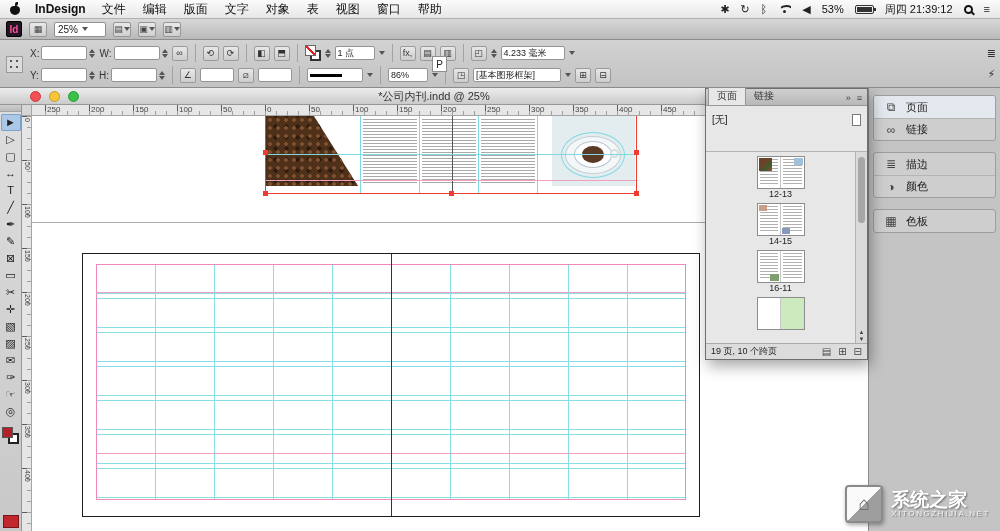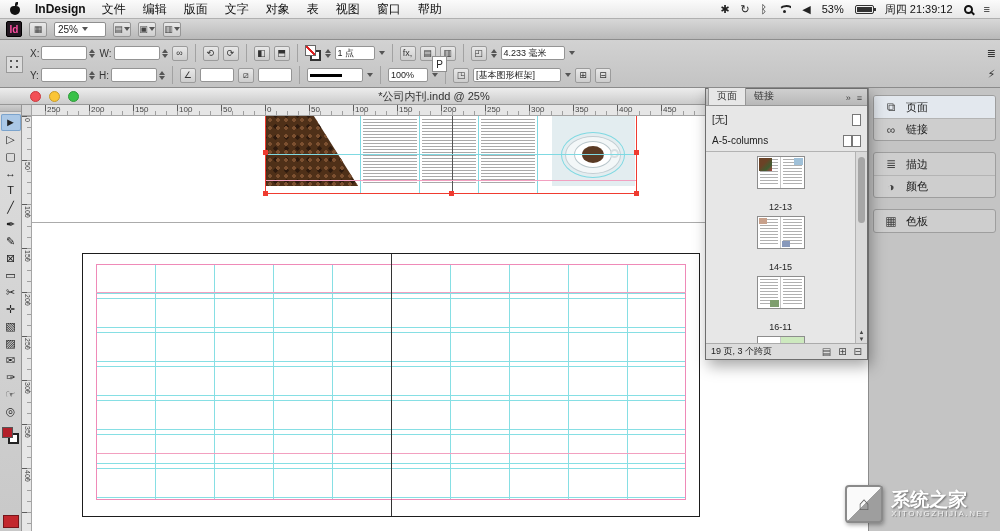--- a/index.html
+++ b/index.html
@@ -148,21 +148,21 @@
   .m-page { width:9px; height:12px; background:#fff; border:1px solid #777; }
   .m-spread { display:flex; }
   .pp-spreads { position:absolute; top:63px; left:0; right:0; bottom:16px; overflow:hidden; }
   .sp-col { position:absolute; left:0; right:12px; top:0; display:flex; flex-direction:column; align-items:center; }
   .sp-item { display:flex; flex-direction:column; align-items:center; margin-top:5px; }
   .sp-thumb { width:46px; height:31px; display:flex; background:#fff; outline:1px solid #8d8d8d; }
   .sp-thumb .pg { flex:1; position:relative; overflow:hidden; }
   .sp-thumb .pg + .pg { border-left:1px solid #c7c7c7; }
   .mini-lines { position:absolute; inset:2px; background:repeating-linear-gradient(to bottom,#b0b0b0 0 1px,transparent 1px 3px); }
   .mini { position:absolute; }
-  .sp-label { font-size:9px; color:#222; margin-top:14px; line-height:10px; }
+  .sp-label { font-size:9px; color:#222; margin-top:1px; line-height:10px; }
   .pp-scroll { position:absolute; right:0; top:0; bottom:0; width:12px; background:#dadada; border-left:1px solid #b3b3b3; }
   .pp-thumbbar { position:absolute; left:2px; right:2px; top:5px; height:66px; background:#a7a7a7; border-radius:4px; }
   .pp-arrows { position:absolute; bottom:1px; left:0; right:0; display:flex; flex-direction:column; align-items:center; gap:1px; font-size:6px; color:#444; }
   .pp-status { position:absolute; bottom:0; left:0; right:0; height:16px; background:#dcdcdc; border-top:1px solid #ababab; display:flex; align-items:center; padding:0 5px; gap:7px; font-size:9px; color:#222; }
   .pp-status .spacer { flex:1; }
   .pp-status span.ic { font-size:10px; color:#444; }
 
   
   .dock { position:absolute; left:868px; right:0; top:0; bottom:0; background:#c4c4c4; border-left:1px solid #8c8c8c; z-index:10; padding-top:7px; }
   .dock-group { margin:0 4px 11px; background:#cecece; border:1px solid #9e9e9e; border-radius:3px; overflow:hidden; }
@@ -303,21 +303,21 @@
     <span class="cbtn">∠</span>
     <span class="inp w34"></span>
     <span class="cbtn">⧄</span>
     <span class="inp w34"></span>
     <span class="vs"></span>
     <span class="inp w56">
         <span class="line-sample"></span>
       </span>
     <span class="dd"></span>
     <span class="vs"></span>
-    <span class="inp w40">100%</span>
+    <span class="inp w40">86%</span>
     <span class="dd"></span>
     <span class="vs"></span>
     <span class="cbtn">◳</span>
     <span class="inp w96">[基本图形框架]</span>
     <span class="dd"></span>
     <span class="cbtn">⊞</span>
     <span class="cbtn">⊟</span>
   </div>
 
   <span class="p-abs">P</span>
@@ -447,27 +447,20 @@
       <span class="pp-tab">链接</span>
       <span class="spacer"></span>
       <span class="tb-ic">»</span>
       <span class="tb-ic">≡</span>
     </div>
     <div class="pp-masters">
       <div class="pp-mrow">
         <span>[无]</span>
         <span class="m-page"></span>
       </div>
-      <div class="pp-mrow">
-        <span>A-5-columns</span>
-        <span class="m-spread">
-            <span class="m-page"></span>
-            <span class="m-page"></span>
-          </span>
-      </div>
     </div>
     <div class="pp-spreads">
       <div class="sp-col">
         <div class="sp-item">
           <div class="sp-thumb">
             <span class="pg">
                 <span class="mini-lines"></span>
                 <span class="mini" style="left:1px;top:1px;width:13px;height:13px;background:linear-gradient(135deg,#6b4226 40%,#3f5d31 72%,#b0413e)"></span>
               </span>
             <span class="pg">
@@ -512,21 +505,21 @@
       </div>
       <div class="pp-scroll">
         <div class="pp-thumbbar"></div>
         <div class="pp-arrows">
           <span>▲</span>
           <span>▼</span>
         </div>
       </div>
     </div>
     <div class="pp-status">
-      <span>19 页, 3 个跨页</span>
+      <span>19 页, 10 个跨页</span>
       <span class="spacer"></span>
       <span class="ic">▤</span>
       <span class="ic">⊞</span>
       <span class="ic">⊟</span>
     </div>
   </div>
 
   <div class="dock">
     <div class="dock-group">
       <div class="dock-item active">

